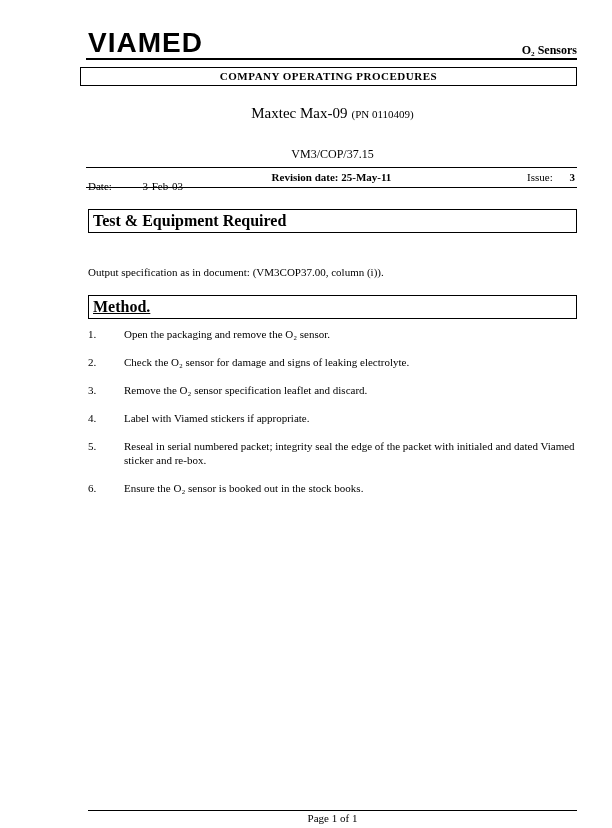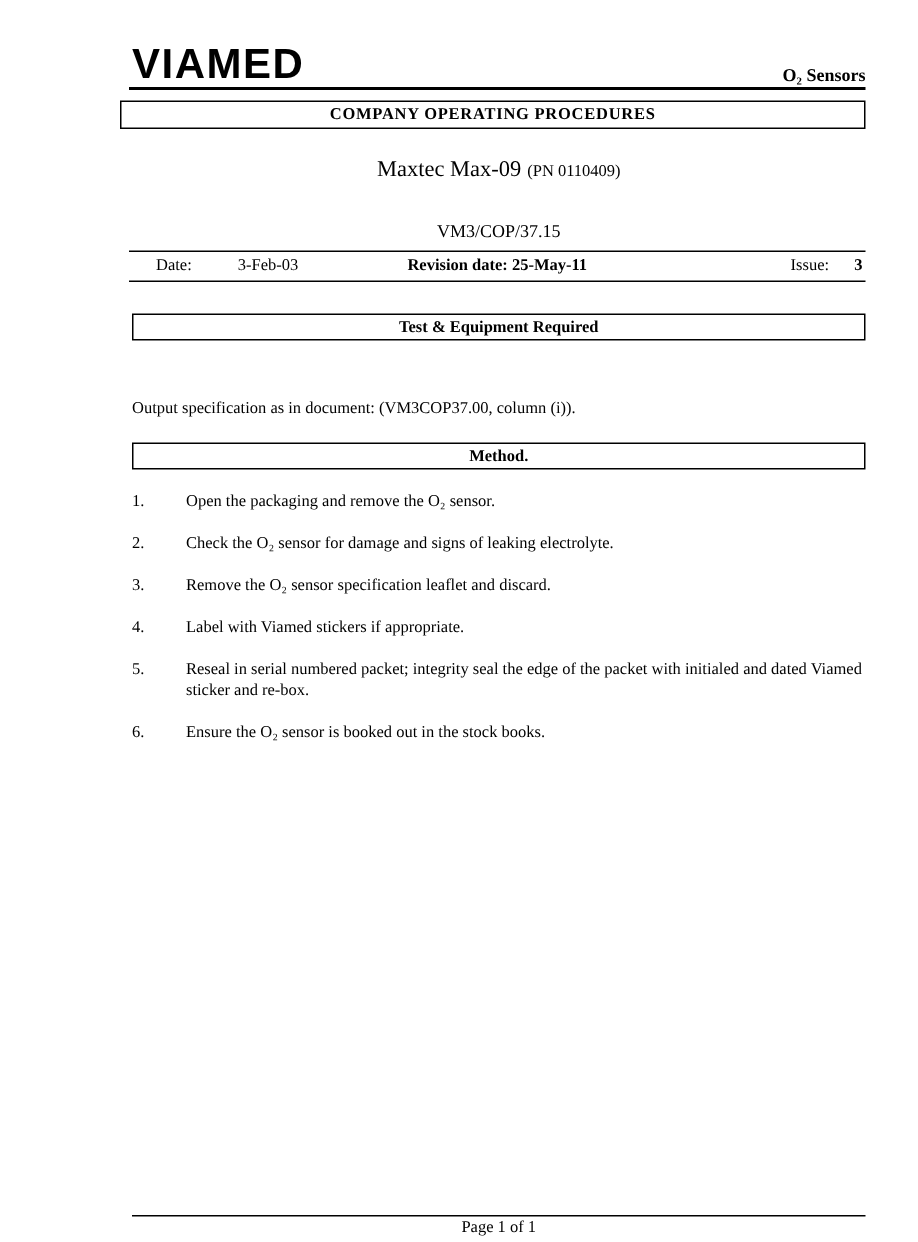--- a/index.html
+++ b/index.html
@@ -43,36 +43,35 @@
   }
   .doc-ref {
     position: absolute; left: 88px; right: 35px; top: 147px;
     text-align: center; font-size: 12px; font-weight: normal;
   }
   .meta-row {
     position: absolute; left: 86px; right: 35px; top: 167px; height: 19px;
     border-top: 1px solid #000; border-bottom: 1.5px solid #000;
     font-size: 11px;
   }
-  .meta-left { position: absolute; left: 2px; top: 3px; margin-left: 16px; }
+  .meta-left { position: absolute; left: 2px; top: 12px; }
   .meta-left .meta-value { margin-left: 28px; }
   .meta-center {
     position: absolute; left: 0; right: 0; top: 3px;
     text-align: center; font-weight: bold;
   }
   .meta-right { position: absolute; right: 2px; top: 3px; }
   .meta-right .issue-value { margin-left: 14px; font-weight: bold; }
   .section-box {
     position: absolute; left: 88px; right: 35px;
-    border: 1px solid #000; font-weight: bold; font-size: 11px;
+    border: 1px solid #000; font-weight: bold; font-size: 16px;
     padding: 2px 4px;
-    text-align: center;
   }
   .box-equipment { top: 209px; }
-  .box-method { top: 295px; }
+  .box-method { top: 295px; text-decoration: underline; }
   .para { position: absolute; left: 88px; right: 35px; font-size: 11px; }
   .para1 { top: 238px; }
   .para2 { top: 266px; }
   .method-list { position: absolute; left: 88px; right: 35px; top: 327px; font-size: 11px; }
   .step { display: flex; margin-bottom: 14px; line-height: 14px; }
   .step-num { width: 36px; flex: none; }
   .step-text { flex: 1; }
   .footer-rule {
     position: absolute; left: 88px; right: 35px; top: 810px;
     border-top: 1px solid #000;

